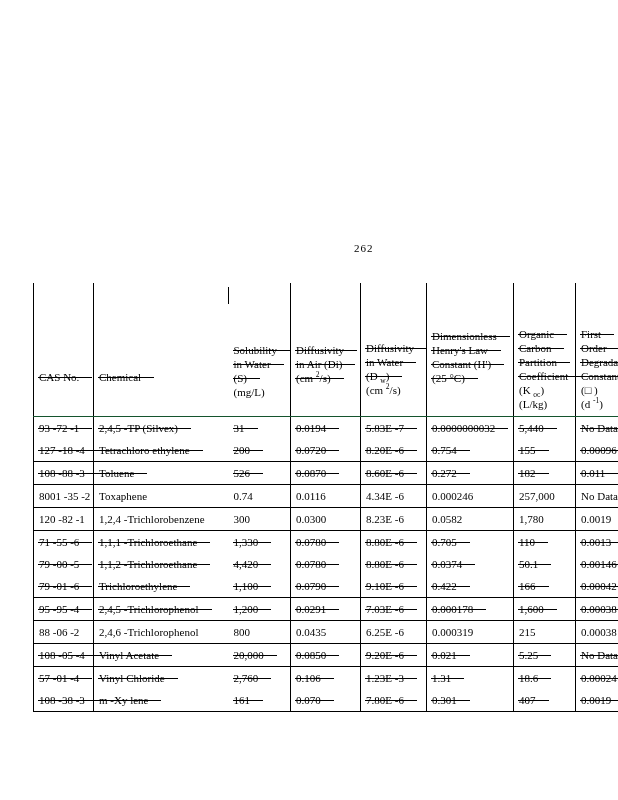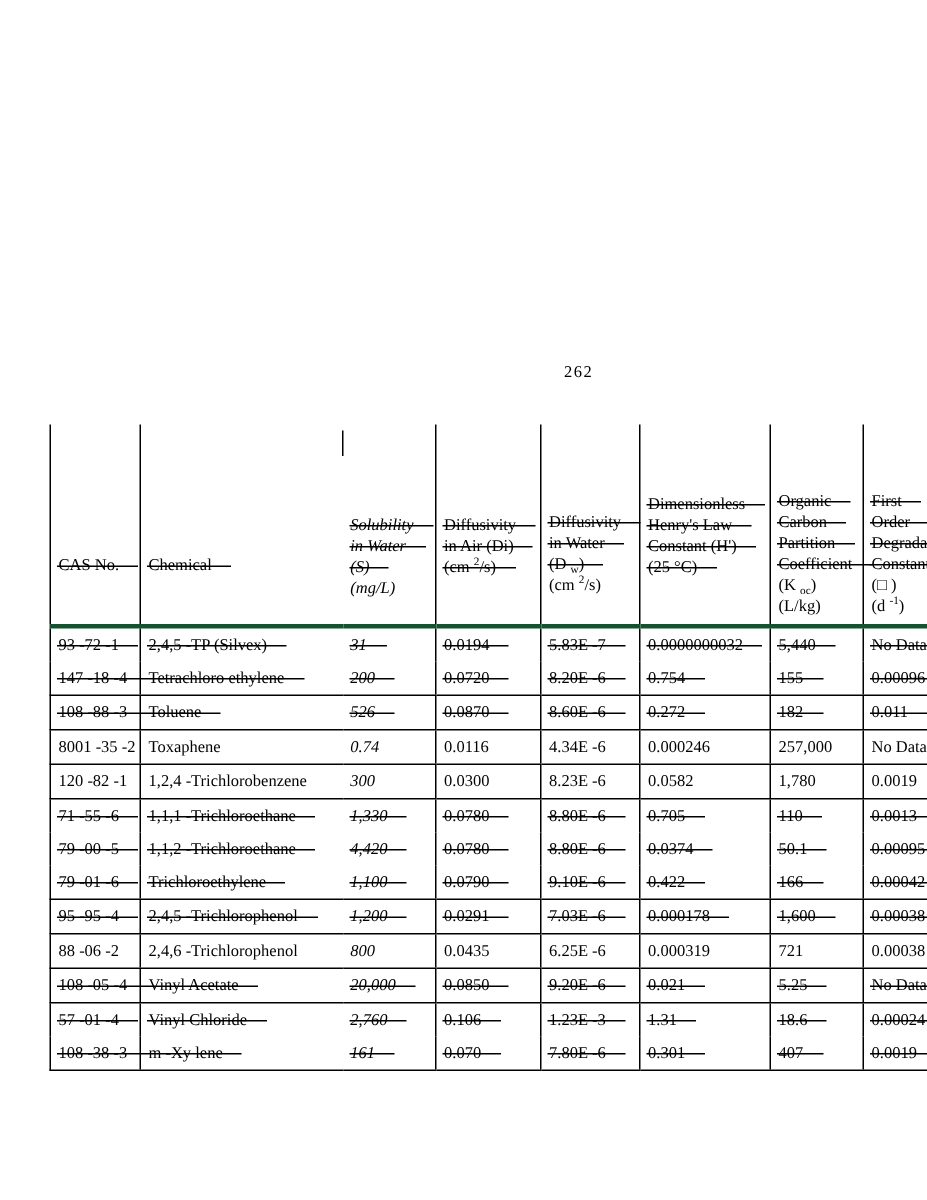--- a/index.html
+++ b/index.html
@@ -3,37 +3,37 @@
 <meta charset="utf-8">
 <style>
   html,body{margin:0;padding:0;}
   body{
     width:618px;height:800px;overflow:hidden;position:relative;
     background:#ffffff;color:#000000;
     font-family:"Liberation Serif","DejaVu Serif",serif;
     font-size:11px;
   }
   .page{position:absolute;inset:0;}
-  .page-number{position:absolute;left:376px;top:242px;letter-spacing:1px;}
+  .page-number{position:absolute;left:354px;top:242px;letter-spacing:1px;}
   
   .col-stub{position:absolute;left:228px;top:287px;width:1px;height:17px;background:#000;}
 
   table.chem-table{
     position:absolute;left:33px;top:283px;width:617px;
     border-collapse:collapse;table-layout:fixed;
   }
   th,td{
     border-left:1px solid #000;
     padding:0 2px 0 5px;
     font-weight:normal;text-align:left;vertical-align:middle;
     white-space:nowrap;overflow:visible;
   }
   
-  th.col-solubility, td.c-solubility{border-left:none;font-style:italic;}
-  thead th{vertical-align:bottom;height:101px;border-bottom:3px solid #14532d;}
+  th.col-solubility, td.c-solubility{border-left:none;}
+  thead th{vertical-align:bottom;height:101px;border-bottom:1px solid #14532d;}
   th.col-cas, th.col-chemical{padding-bottom:32px;}
   th.col-solubility{padding-bottom:17px;}
   th.col-diff_air{padding-bottom:31px;}
   th.col-diff_water{padding-bottom:19px;}
   th.col-henrys{padding-bottom:31px;}
   th.col-koc, th.col-first_order{padding-bottom:5px;}
   tbody td{height:22px;border-bottom:1px solid #000;}
   tr.nb td{border-bottom:none;}
   .hl{line-height:14px;}
   sup,sub{font-size:7.5px;line-height:0;}
@@ -116,21 +116,21 @@
           <td class="c-cas"><span class="st">93 -72 -1</span></td>
           <td class="c-chemical"><span class="st">2,4,5 -TP (Silvex)</span></td>
           <td class="c-solubility"><span class="st">31</span></td>
           <td class="c-diff_air"><span class="st">0.0194</span></td>
           <td class="c-diff_water"><span class="st">5.83E -7</span></td>
           <td class="c-henrys"><span class="st">0.0000000032</span></td>
           <td class="c-koc"><span class="st">5,440</span></td>
           <td class="c-first_order"><span class="st">No Data</span></td>
         </tr>
         <tr>
-          <td class="c-cas"><span class="st">147 -18 -4</span></td>
+          <td class="c-cas"><span class="st">127 -18 -4</span></td>
           <td class="c-chemical"><span class="st">Tetrachloro ethylene</span></td>
           <td class="c-solubility"><span class="st">200</span></td>
           <td class="c-diff_air"><span class="st">0.0720</span></td>
           <td class="c-diff_water"><span class="st">8.20E -6</span></td>
           <td class="c-henrys"><span class="st">0.754</span></td>
           <td class="c-koc"><span class="st">155</span></td>
           <td class="c-first_order"><span class="st">0.00096</span></td>
         </tr>
         <tr>
           <td class="c-cas"><span class="st">108 -88 -3</span></td>
@@ -173,21 +173,21 @@
           <td class="c-first_order"><span class="st">0.0013</span></td>
         </tr>
         <tr class="nb">
           <td class="c-cas"><span class="st">79 -00 -5</span></td>
           <td class="c-chemical"><span class="st">1,1,2 -Trichloroethane</span></td>
           <td class="c-solubility"><span class="st">4,420</span></td>
           <td class="c-diff_air"><span class="st">0.0780</span></td>
           <td class="c-diff_water"><span class="st">8.80E -6</span></td>
           <td class="c-henrys"><span class="st">0.0374</span></td>
           <td class="c-koc"><span class="st">50.1</span></td>
-          <td class="c-first_order"><span class="st">0.00095</span></td>
+          <td class="c-first_order"><span class="st">0.00146</span></td>
         </tr>
         <tr>
           <td class="c-cas"><span class="st">79 -01 -6</span></td>
           <td class="c-chemical"><span class="st">Trichloroethylene</span></td>
           <td class="c-solubility"><span class="st">1,100</span></td>
           <td class="c-diff_air"><span class="st">0.0790</span></td>
           <td class="c-diff_water"><span class="st">9.10E -6</span></td>
           <td class="c-henrys"><span class="st">0.422</span></td>
           <td class="c-koc"><span class="st">166</span></td>
           <td class="c-first_order"><span class="st">0.00042</span></td>
@@ -202,21 +202,21 @@
           <td class="c-koc"><span class="st">1,600</span></td>
           <td class="c-first_order"><span class="st">0.00038</span></td>
         </tr>
         <tr>
           <td class="c-cas"><span>88 -06 -2</span></td>
           <td class="c-chemical"><span>2,4,6 -Trichlorophenol</span></td>
           <td class="c-solubility"><span>800</span></td>
           <td class="c-diff_air"><span>0.0435</span></td>
           <td class="c-diff_water"><span>6.25E -6</span></td>
           <td class="c-henrys"><span>0.000319</span></td>
-          <td class="c-koc"><span>721</span></td>
+          <td class="c-koc"><span>215</span></td>
           <td class="c-first_order"><span>0.00038</span></td>
         </tr>
         <tr>
           <td class="c-cas"><span class="st">108 -05 -4</span></td>
           <td class="c-chemical"><span class="st">Vinyl Acetate</span></td>
           <td class="c-solubility"><span class="st">20,000</span></td>
           <td class="c-diff_air"><span class="st">0.0850</span></td>
           <td class="c-diff_water"><span class="st">9.20E -6</span></td>
           <td class="c-henrys"><span class="st">0.021</span></td>
           <td class="c-koc"><span class="st">5.25</span></td>

